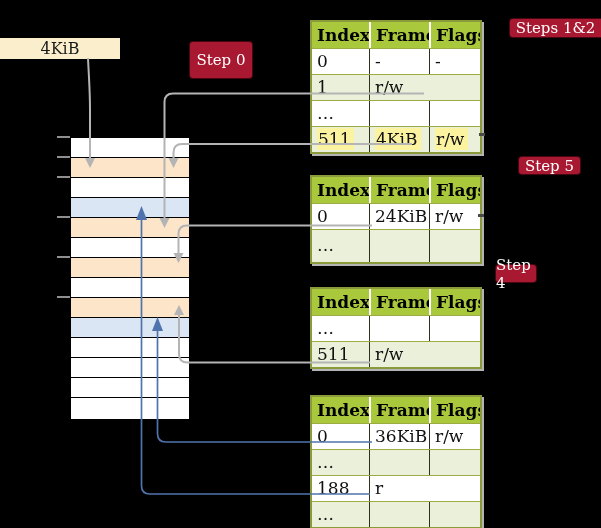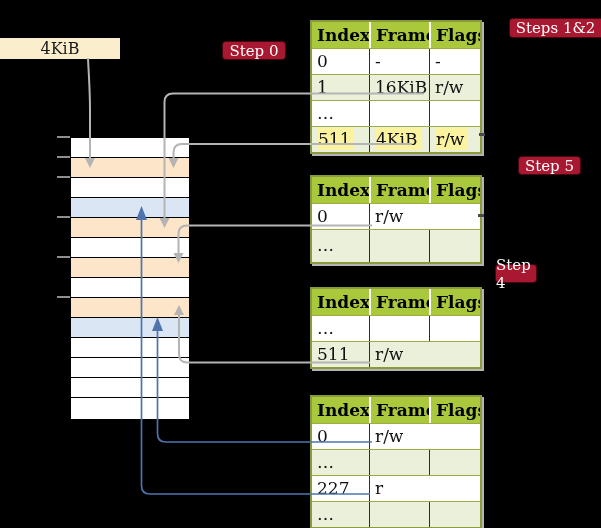--- a/index.html
+++ b/index.html
@@ -12,21 +12,21 @@
     position:absolute;left:0;top:38px;width:120px;height:21px;
     background:var(--frame-label-bg);color:#1a1a1a;font-size:16px;
     display:flex;align-items:center;justify-content:center;
   }
   
   .badge{
     position:absolute;background:var(--badge-red);color:var(--badge-text);
     font-size:15px;border-radius:3px;display:flex;align-items:center;justify-content:center;
     box-shadow:0 0 0 1px rgba(120,10,30,.6);
   }
-  .badge-step0 {left:190px;top:42px;width:62px;height:17px;margin-left:33px;}
+  .badge-step0 {left:190px;top:42px;width:62px;height:36px;}
   .badge-steps12{left:510px;top:19px;width:91px;height:18px;border-top-right-radius:0;border-bottom-right-radius:0;}
   .badge-step3 {left:519px;top:157px;width:61px;height:17px;}
   .badge-step4 {left:496px;top:265px;width:40px;height:17px;}
   
   .memory-stack{
     position:absolute;left:70px;top:137px;width:120px;height:283px;
     border:1.5px solid #000;box-sizing:border-box;background:#fff;
   }
   .mem-row{height:20px;box-sizing:border-box;border-bottom:1.5px solid #000;}
   .mem-row:last-child{border-bottom:none;}
@@ -100,21 +100,20 @@
         <div class="tcell c1">Frame</div>
         <div class="tcell c2">Flags</div>
       </div>
       <div class="trow">
         <div class="tcell c0">0</div>
         <div class="tcell c1">-</div>
         <div class="tcell c2">-</div>
       </div>
       <div class="trow shaded">
         <div class="tcell c0">1</div>
-        <div class="tcell c1">16KiB</div>
         <div class="tcell c2">r/w</div>
       </div>
       <div class="trow">
         <div class="tcell c0">…</div>
         <div class="tcell c1"></div>
         <div class="tcell c2"></div>
       </div>
       <div class="trow shaded">
         <div class="tcell c0"><span class="hl">511</span></div>
         <div class="tcell c1"><span class="hl">4KiB</span></div>
@@ -122,20 +121,21 @@
       </div>
     </div>
     <div class="ptable" style="top: 175px;">
       <div class="thead">
         <div class="tcell c0">Index</div>
         <div class="tcell c1">Frame</div>
         <div class="tcell c2">Flags</div>
       </div>
       <div class="trow">
         <div class="tcell c0">0</div>
+        <div class="tcell c1">24KiB</div>
         <div class="tcell c2">r/w</div>
       </div>
       <div class="trow shaded tall">
         <div class="tcell c0">…</div>
         <div class="tcell c1"></div>
         <div class="tcell c2"></div>
       </div>
     </div>
     <div class="ptable" style="top: 287px;">
       <div class="thead">
@@ -154,29 +154,30 @@
       </div>
     </div>
     <div class="ptable" style="top: 395px;">
       <div class="thead">
         <div class="tcell c0">Index</div>
         <div class="tcell c1">Frame</div>
         <div class="tcell c2">Flags</div>
       </div>
       <div class="trow">
         <div class="tcell c0">0</div>
-        <div class="tcell c2">r/w</div>
-      </div>
-      <div class="trow shaded">
-        <div class="tcell c0">…</div>
-        <div class="tcell c1"></div>
-        <div class="tcell c2"></div>
-      </div>
-      <div class="trow">
-        <div class="tcell c0">227</div>
+        <div class="tcell c1">36KiB</div>
+        <div class="tcell c2">r/w</div>
+      </div>
+      <div class="trow shaded">
+        <div class="tcell c0">…</div>
+        <div class="tcell c1"></div>
+        <div class="tcell c2"></div>
+      </div>
+      <div class="trow">
+        <div class="tcell c0">188</div>
         <div class="tcell c2">r</div>
       </div>
       <div class="trow shaded">
         <div class="tcell c0">…</div>
         <div class="tcell c1"></div>
         <div class="tcell c2"></div>
       </div>
     </div>
     <svg id="overlay" width="601" height="528" viewBox="0 0 601 528">
 

